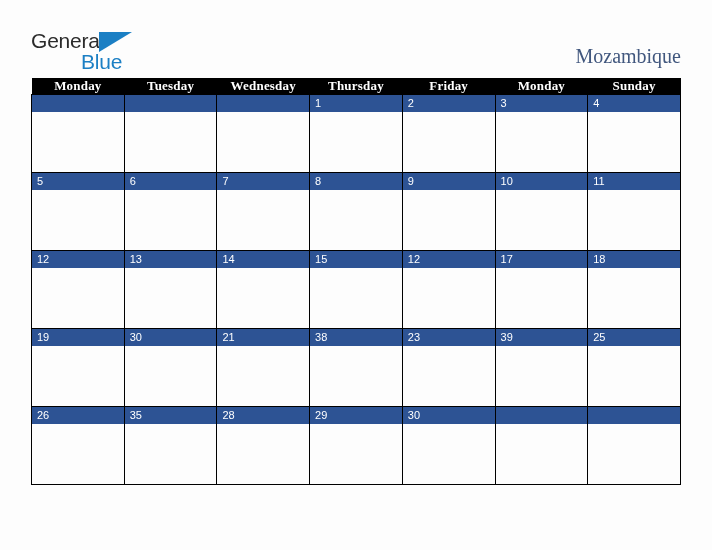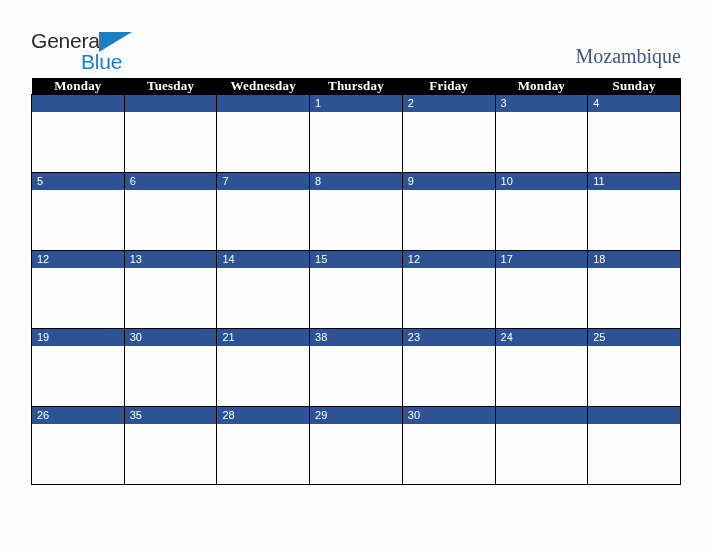--- a/index.html
+++ b/index.html
@@ -288,21 +288,21 @@
           </td>
         <td>
             <div class="daynum-band">38</div>
             <div class="daycell-body"></div>
           </td>
         <td>
             <div class="daynum-band">23</div>
             <div class="daycell-body"></div>
           </td>
         <td>
-            <div class="daynum-band">24</div>
+            <div class="daynum-band">39</div>
             <div class="daycell-body"></div>
           </td>
         <td>
             <div class="daynum-band">25</div>
             <div class="daycell-body"></div>
           </td>
       </tr>
 
       <tr>
         <td>

